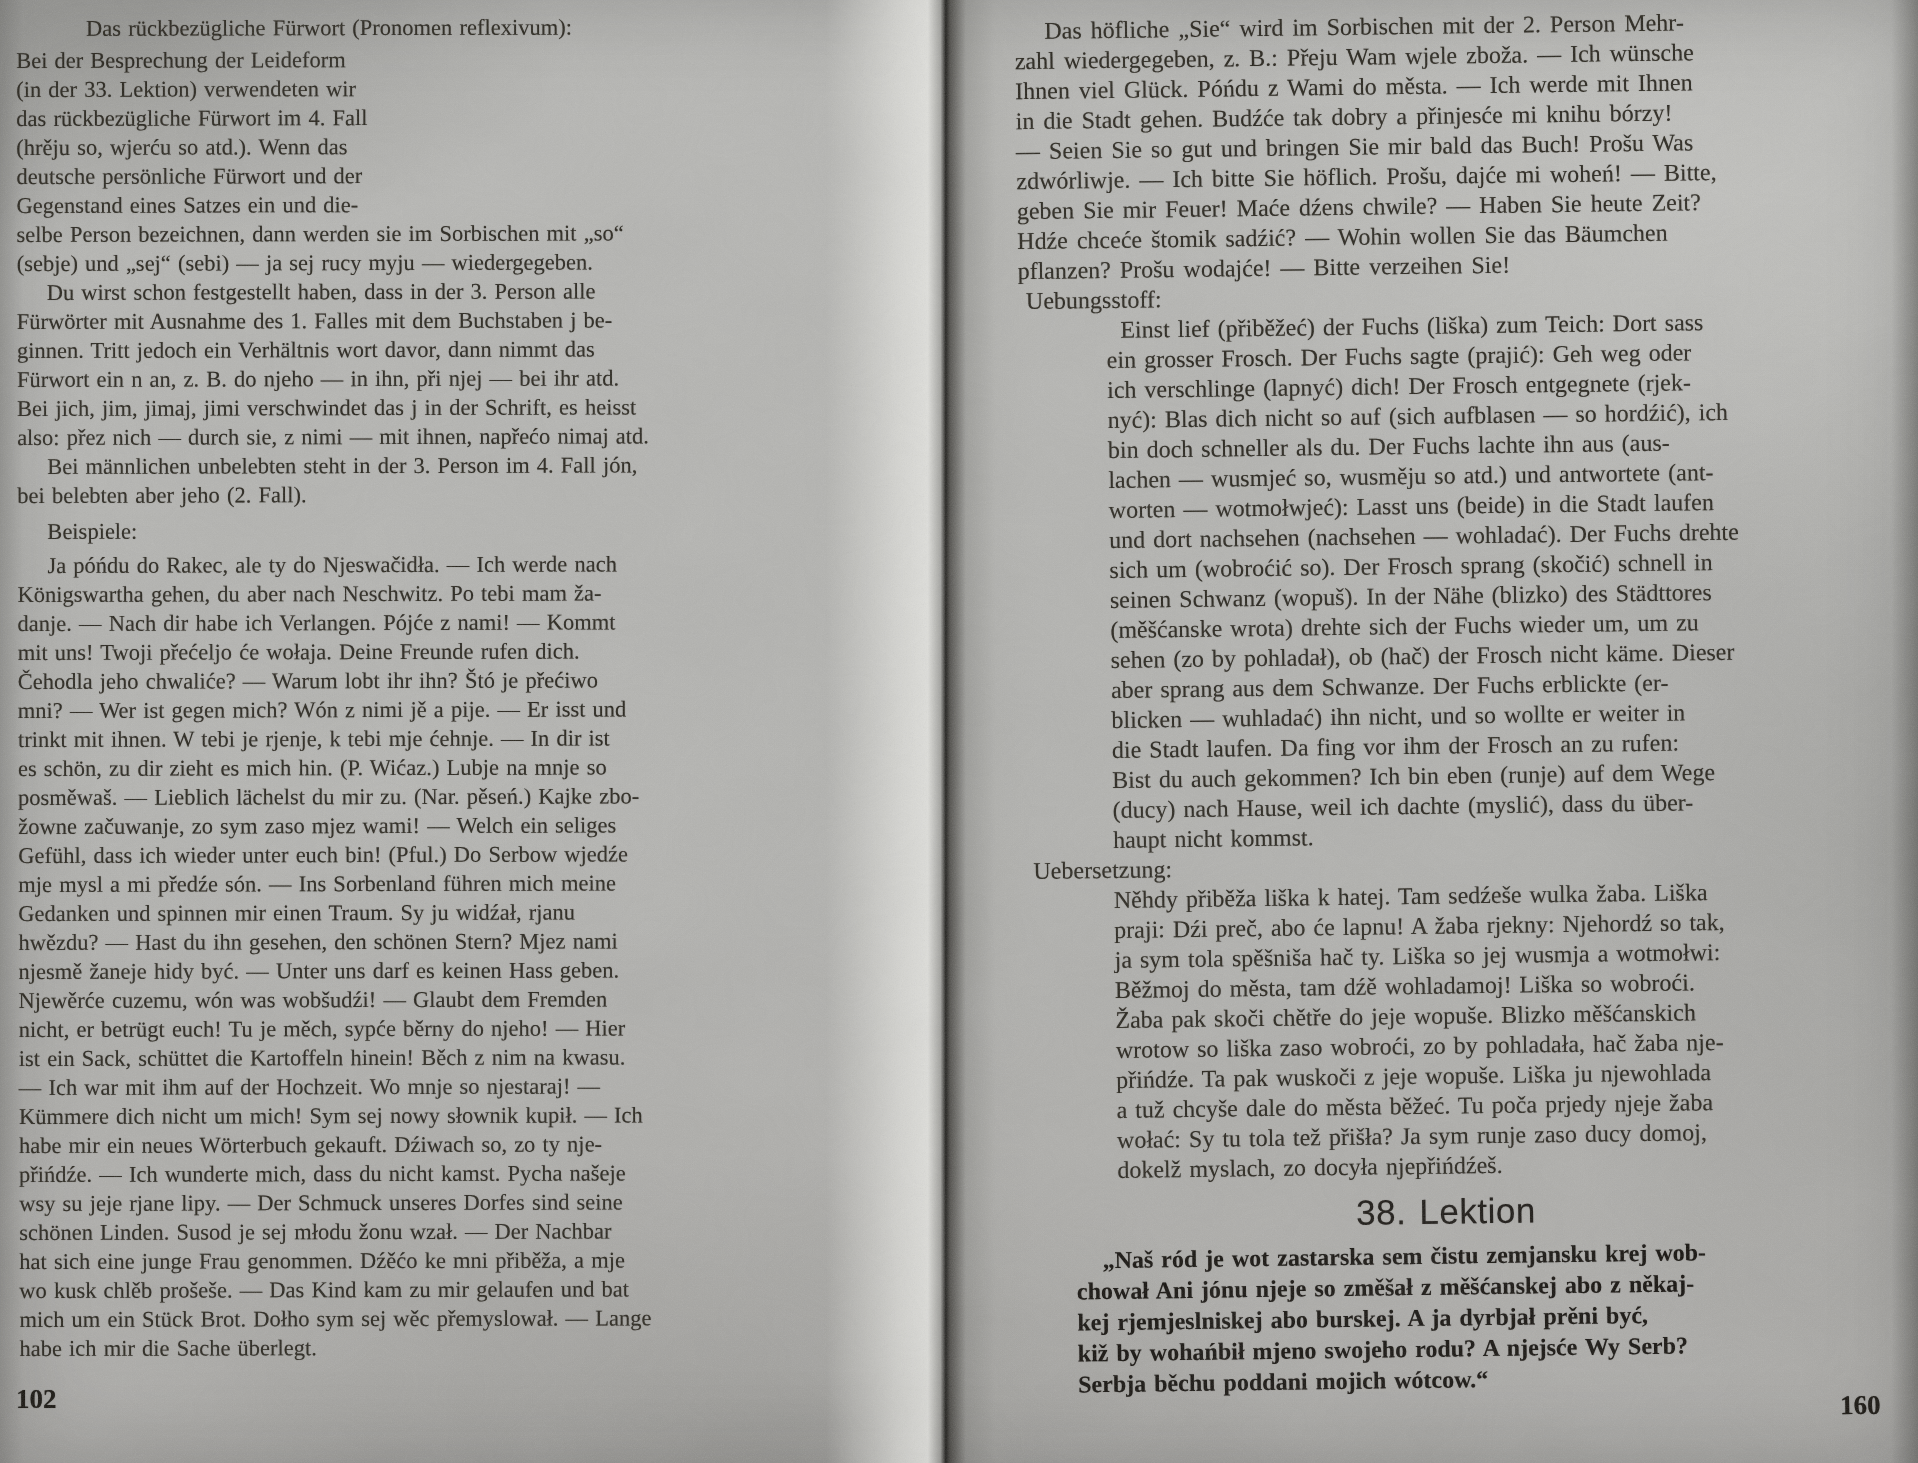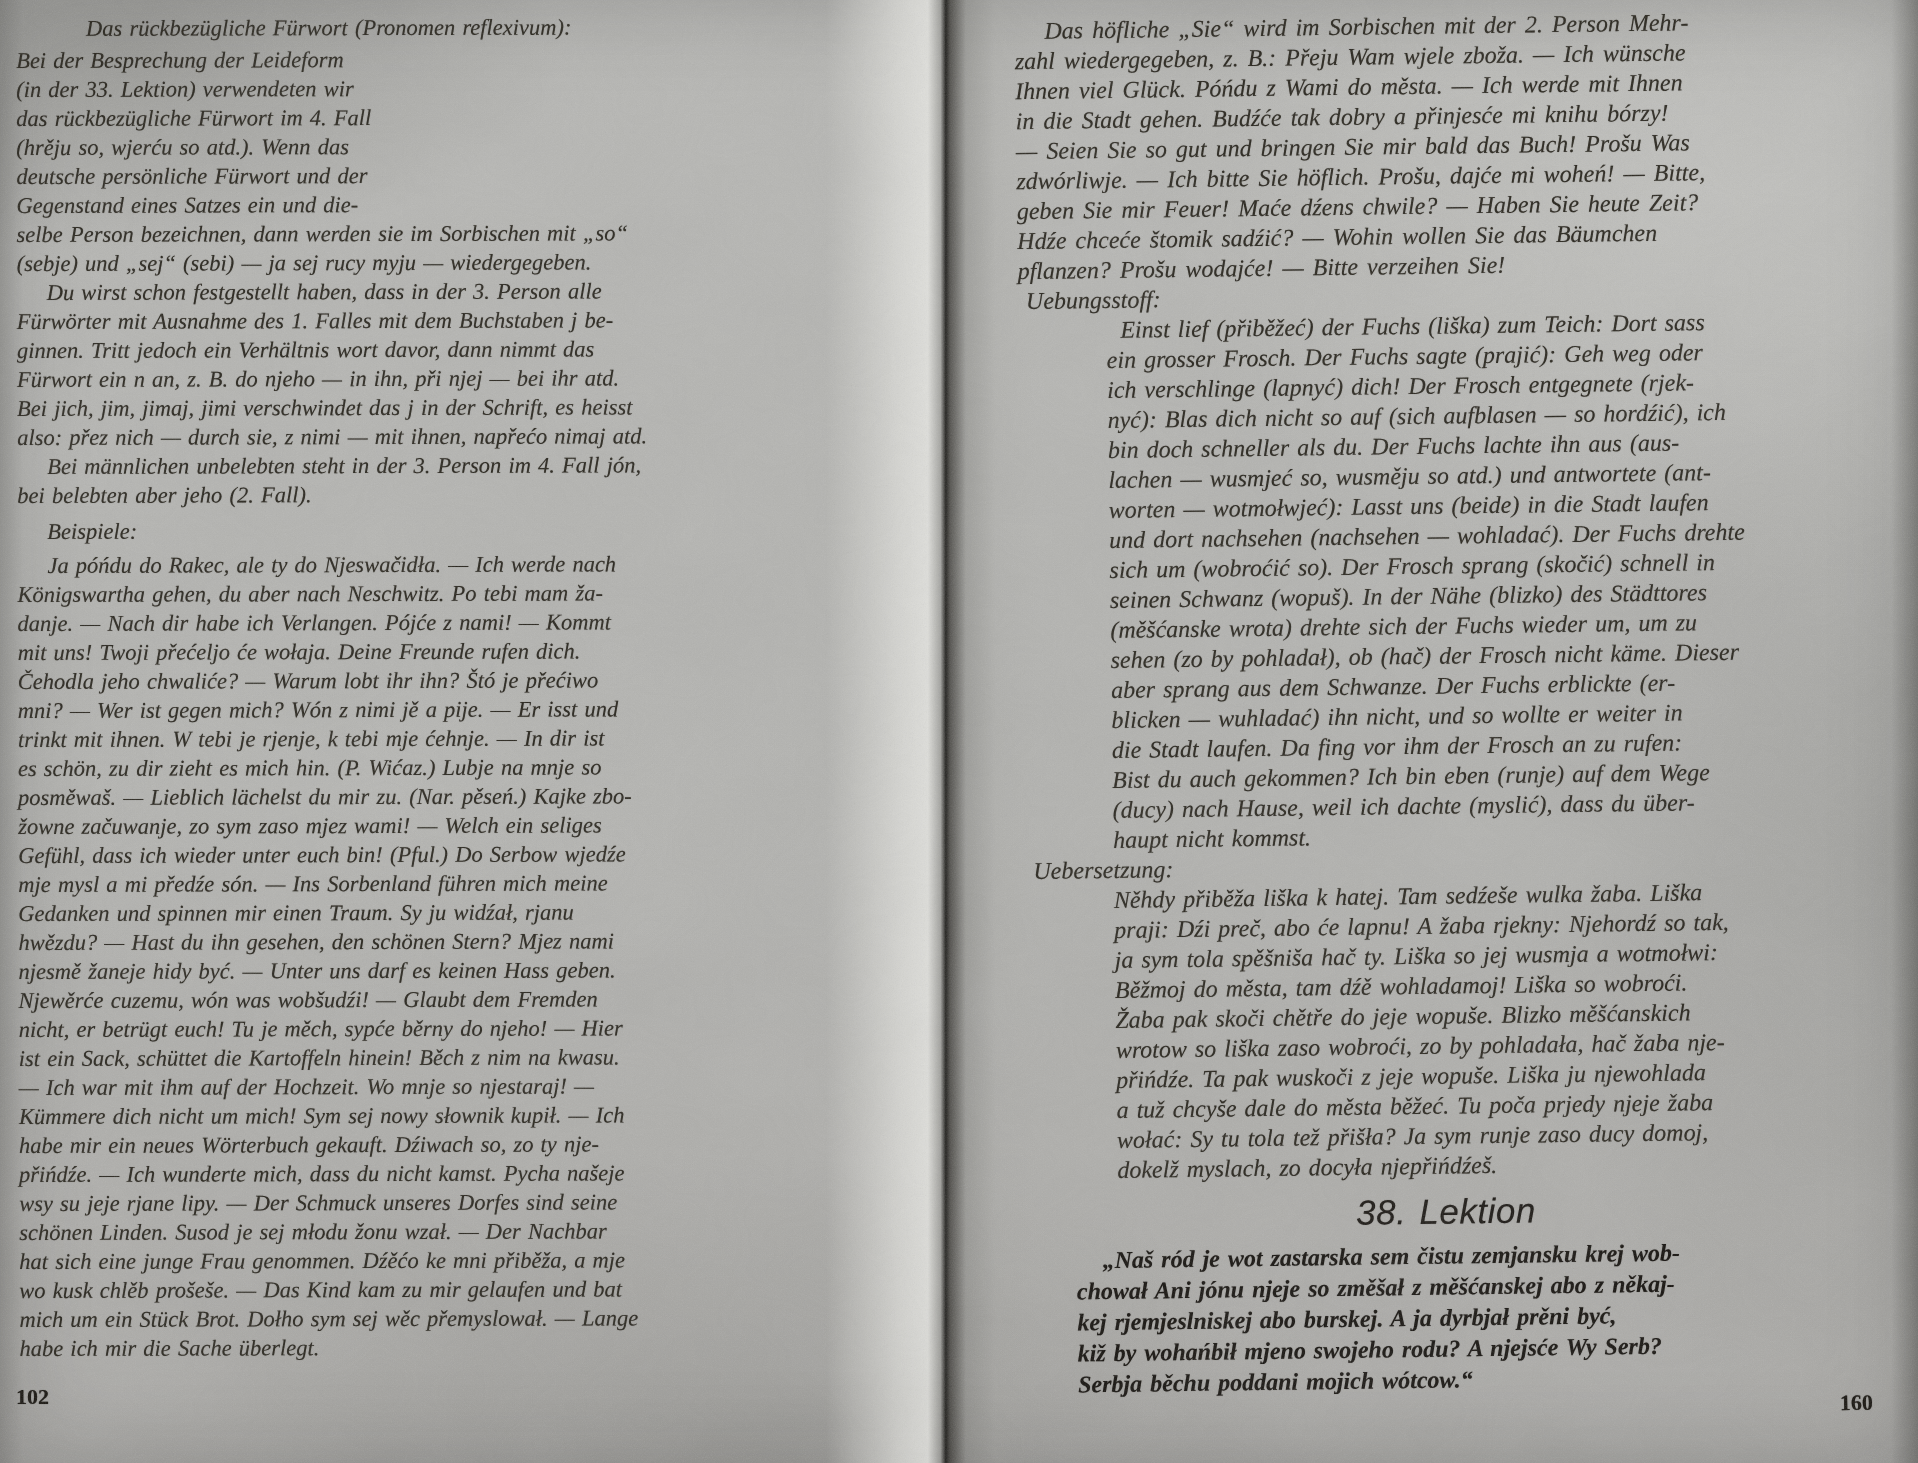--- a/index.html
+++ b/index.html
@@ -30,21 +30,21 @@
       rgba(210,210,206,.35) 12%,
       rgba(225,225,221,.70) 34%,
       rgba(232,232,228,.80) 48%,
       rgba(150,150,146,.55) 54%,
       rgba(22,21,18,.92) 56.5%,
       rgba(42,40,36,.70) 58.5%,
       rgba(120,120,116,.38) 66%,
       rgba(160,160,156,.16) 80%,
       rgba(180,180,176,0) 100%);
   }
-  .page{position:absolute;top:0;bottom:0;z-index:3;font-style:italic;}
+  .page{position:absolute;top:0;bottom:0;z-index:3;}
   .page-left{left:0;width:846px;padding:14px 8px 0 16px;box-sizing:border-box;}
   .page-right{left:1006px;width:912px;padding:16px 10px 0 30px;box-sizing:border-box;}
   .pl-content{transform:rotate(-0.15deg);transform-origin:left top;
     font-size:22.5px;line-height:29px;word-spacing:1.5px;
     text-shadow:0 0 1px rgba(35,32,26,.45);}
   .pr-content{transform:rotate(-0.75deg);transform-origin:0 120%;
     font-size:24px;line-height:30px;word-spacing:3px;
     text-shadow:0 0 1px rgba(35,32,26,.45);}
   .block{white-space:pre-line;}
   .lp-heading{margin-left:70px;margin-bottom:3px;}
@@ -56,21 +56,21 @@
   .story{margin-left:88px;margin-right:2px;word-spacing:2px;}
   .story-first-indent{text-indent:14px;}
   .rp-label{margin-left:8px;}
   .lektion-heading{
     font-family:"Liberation Sans", sans-serif;
     font-size:35px;font-weight:400;letter-spacing:.5px;color:#1d1a16;
     text-align:center;margin:16px 40px 14px 0;
   }
   .quote{font-weight:bold;margin-left:46px;margin-right:18px;
     line-height:31px;text-indent:26px;color:#171410;word-spacing:2px;}
-  .pagenum{position:absolute;z-index:4;font-weight:bold;font-size:22px;
+  .pagenum{position:absolute;z-index:4;font-weight:bold;font-size:27px;
     text-shadow:0 0 1px rgba(20,18,14,.6);color:#17140f;}
   .pagenum-left{left:16px;top:1384px;}
   .pagenum-right{left:1840px;top:1390px;transform:rotate(-1deg);}
 </style>
 </head>
 <body>
 
 <div class="scan">
 
   <div class="gutter"></div>

